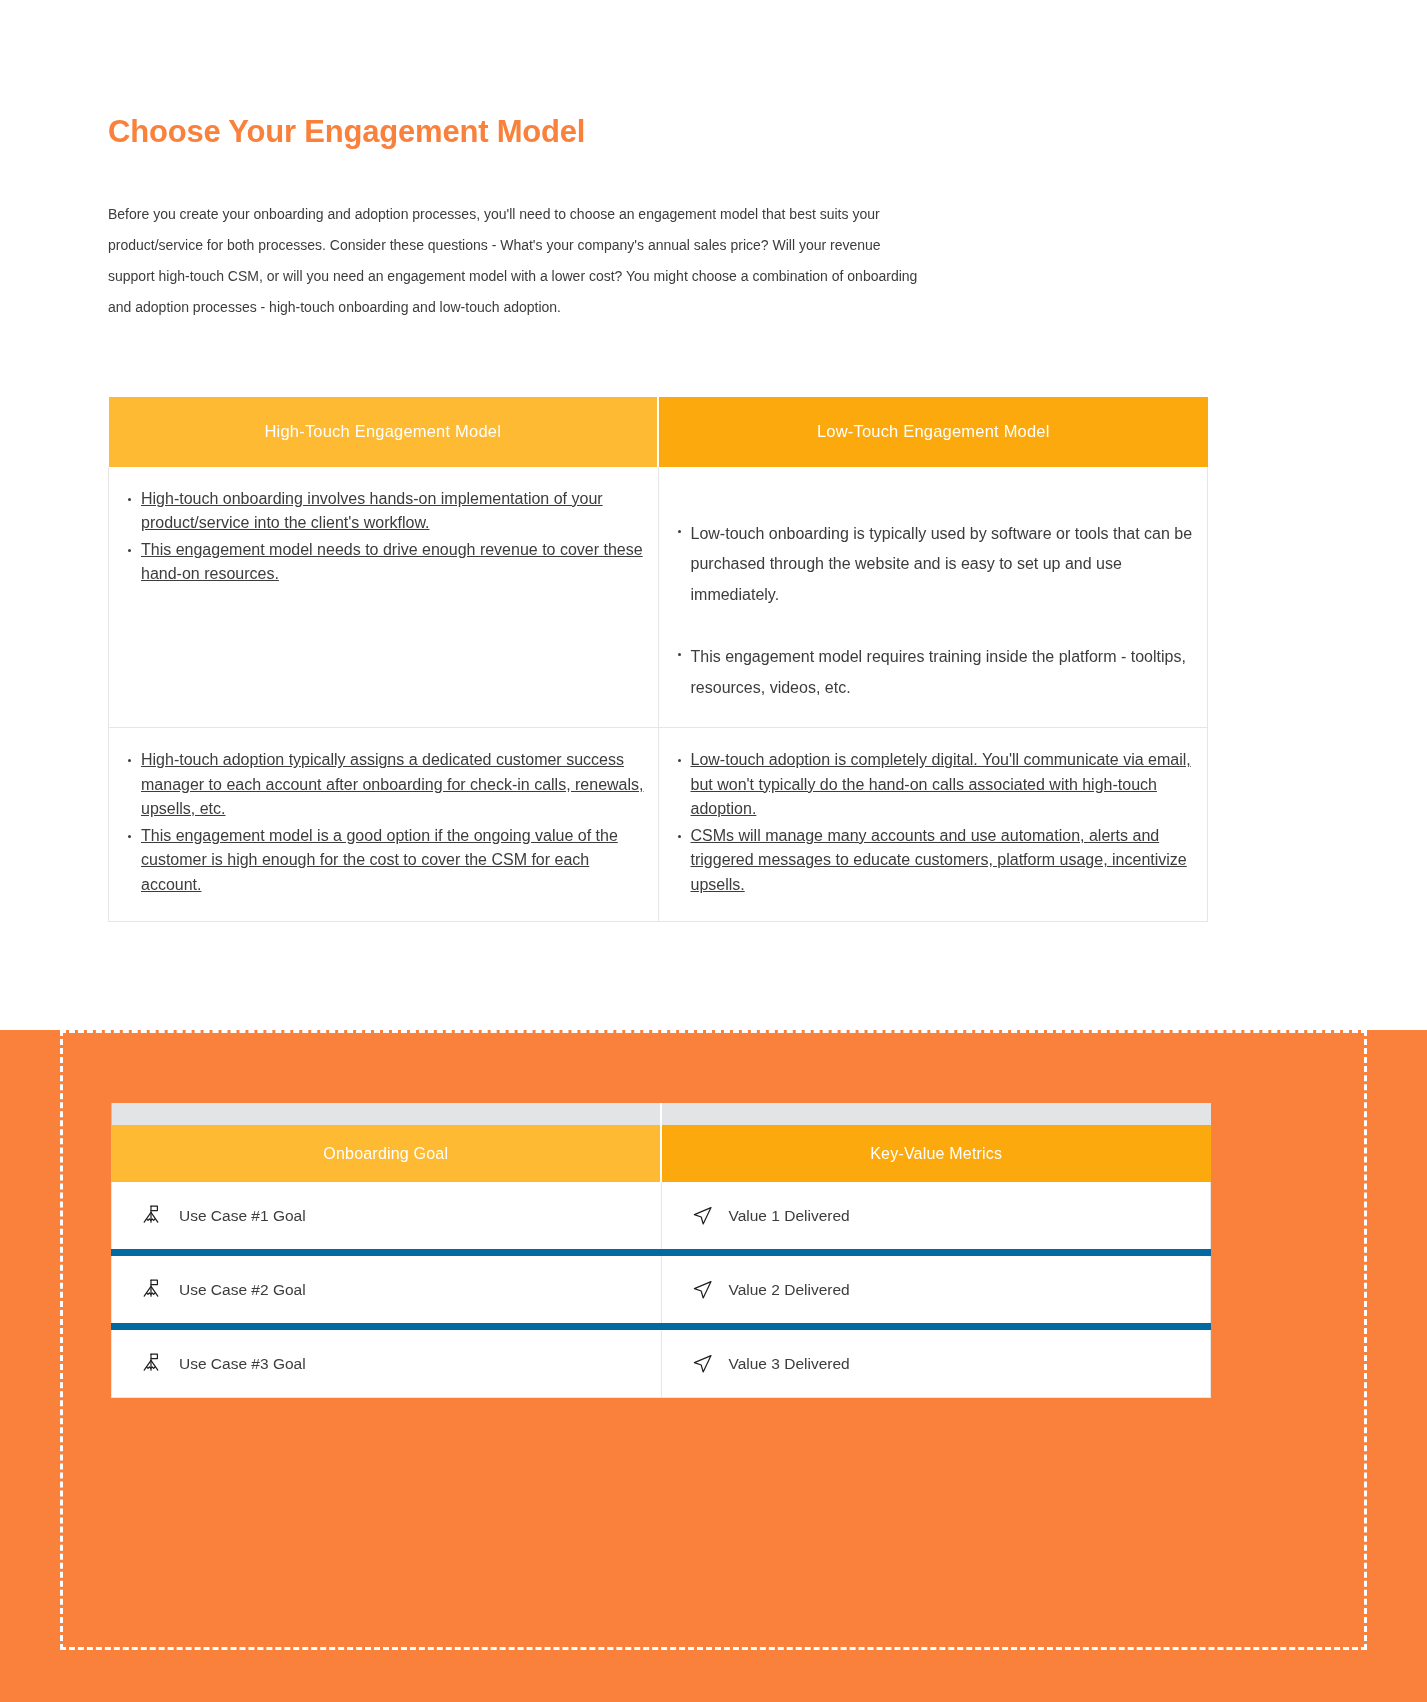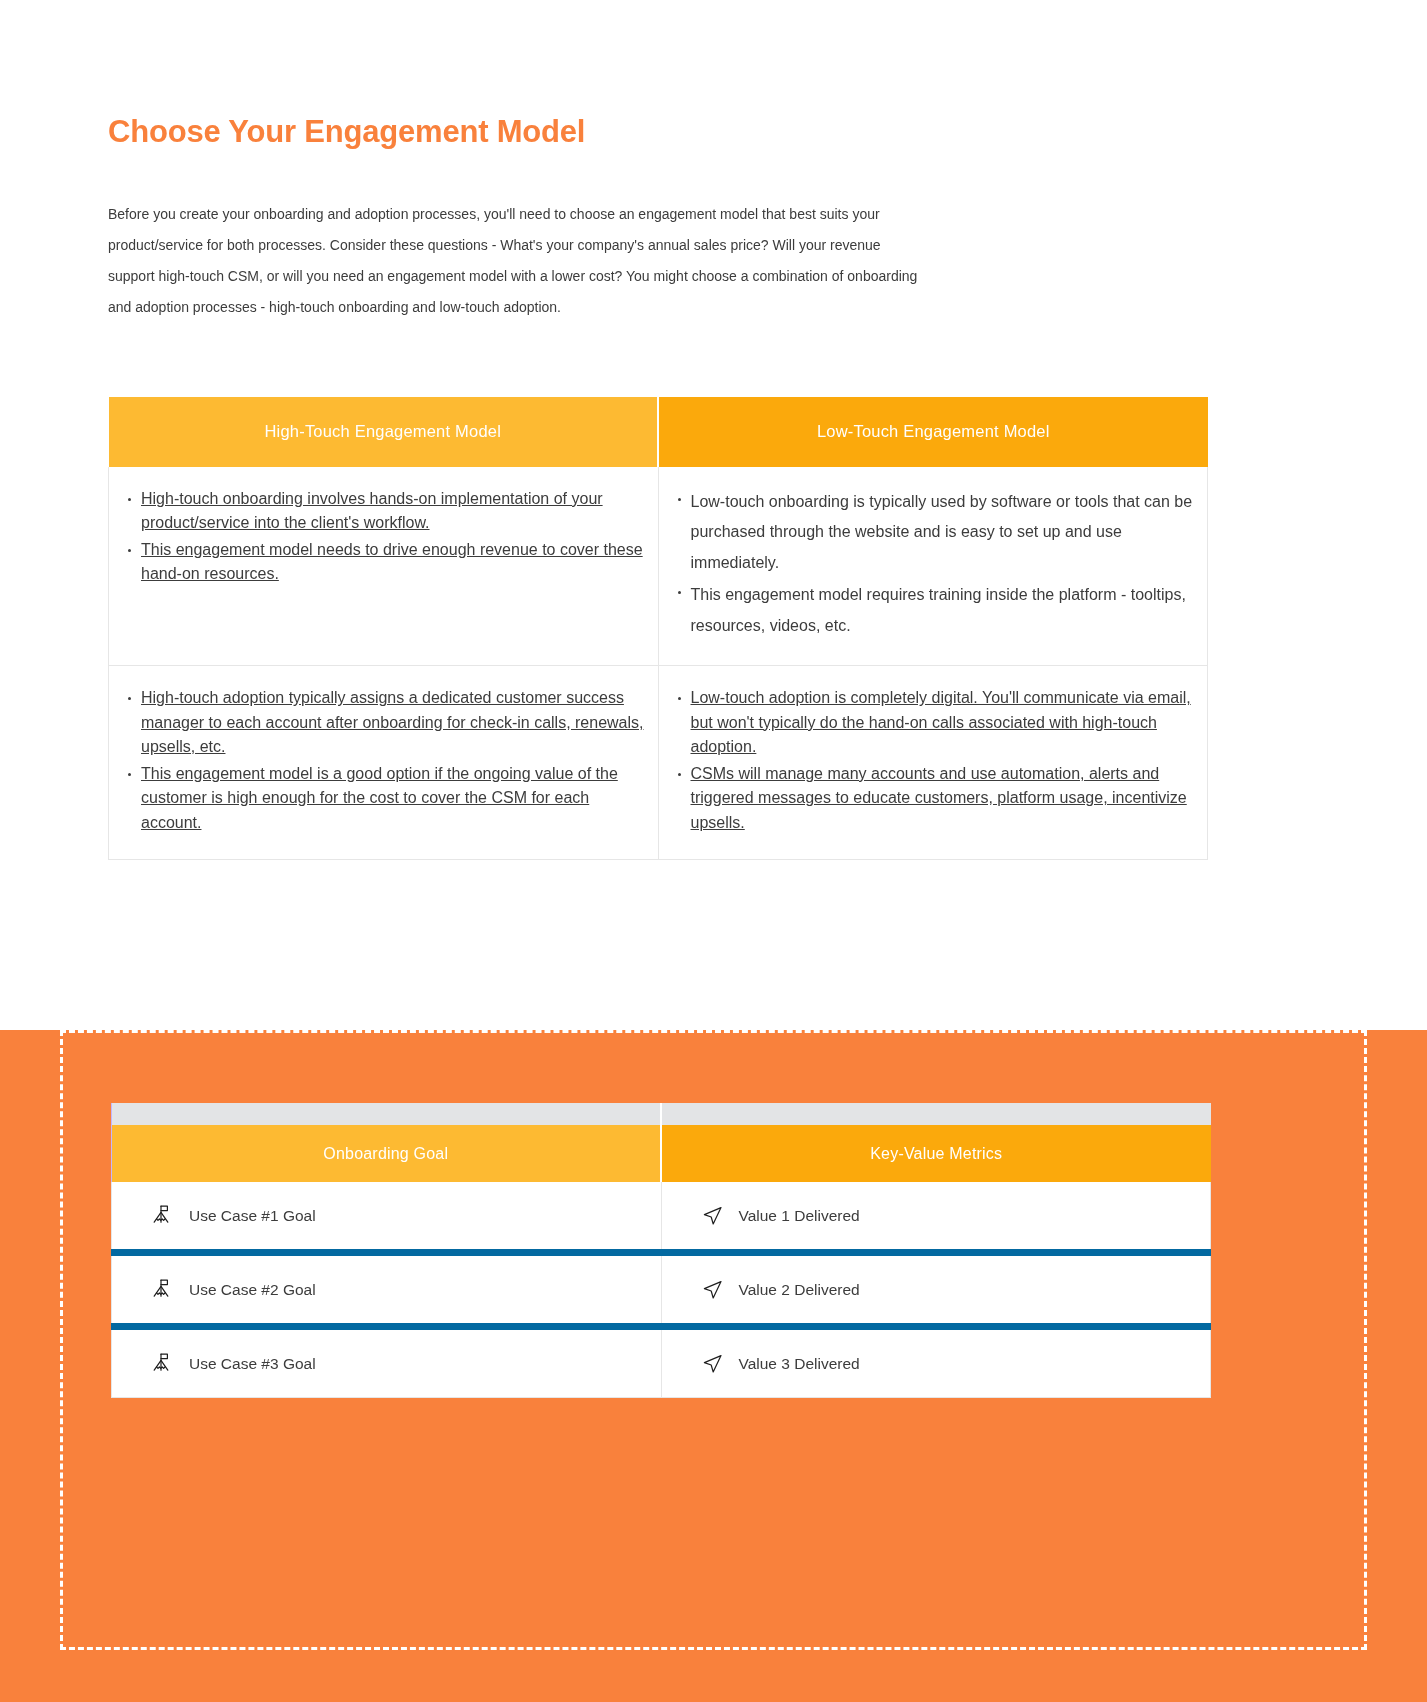--- a/index.html
+++ b/index.html
@@ -99,21 +99,21 @@
     content: "";
     position: absolute;
     left: -13px;
     top: 11px;
     width: 3px;
     height: 3px;
     background: #3C3C3C;
     border-radius: 50%;
   }
   .lh-tight li { line-height: 24.5px; text-decoration: underline; }
-  .lh-loose  li { line-height: 30.5px; }
+  .lh-loose  li { line-height: 30.5px; margin-top: 32px; }
 
   
   .section-orange {
     background: #F9813C;
     padding: 0 0 54px 0;
     min-height: 737px;
     box-sizing: border-box;
   }
 
   .dashed-box {
@@ -159,21 +159,21 @@
     font-weight: 400;
     font-size: 16px;
     color: #ffffff;
     letter-spacing: 0.2px;
   }
   .goals-table th.col-left  { background: #FDBA32; border-right: 2px solid #ffffff; }
   .goals-table th.col-right { background: #FBA90C; }
 
   .goals-table td.cell {
     height: 67px;
-    padding: 0 0 0 38px;
+    padding: 0 0 0 28px;
     vertical-align: middle;
     border: 1px solid #E6E6E6;
     border-top: none;
     background: #ffffff;
     font-size: 15.5px;
     color: #3C3C3C;
   }
   .goals-table tr.data-row + tr.data-row td.cell { border-top: 7px solid #0369a1; }
 
   .cell-inner {

